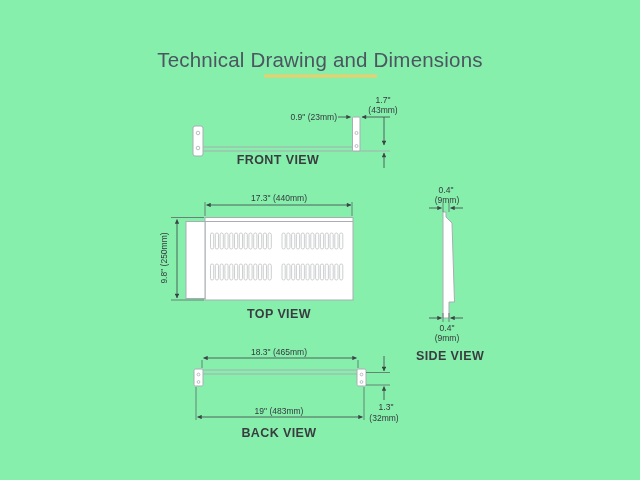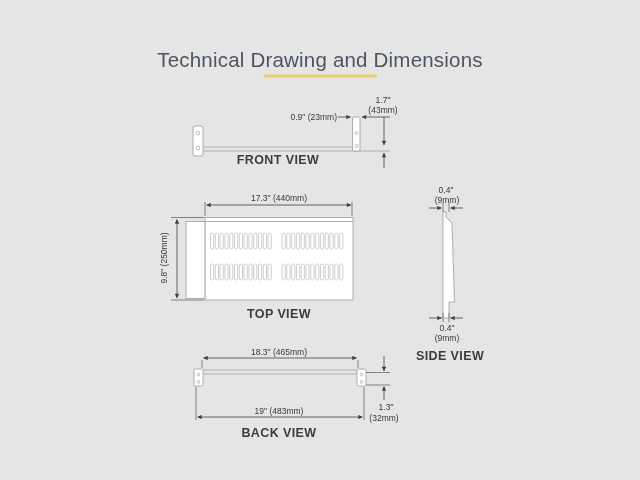--- a/index.html
+++ b/index.html
@@ -1,16 +1,16 @@
 <!DOCTYPE html>
 <html><head>
 <meta charset="utf-8">
 <style>
   html,body{margin:0;padding:0;background:#ffffff;}
-  .page{position:relative;width:640px;height:480px;background:#e5e5e5;overflow:hidden;
+  .page{position:relative;width:640px;height:480px;background:#86efac;overflow:hidden;
         font-family:"Liberation Sans","DejaVu Sans",sans-serif;}
   svg text{font-family:"Liberation Sans","DejaVu Sans",sans-serif;}
   .title-text{font-size:20.5px;font-weight:300;fill:#4c5560;letter-spacing:.2px;}
   .view-label{font-size:12.5px;font-weight:700;fill:#3a3d40;letter-spacing:.4px;}
   .dim-text{font-size:8.5px;fill:#34383c;}
   .part{fill:#ffffff;stroke:#a9adb1;stroke-width:1;}
   .partline{fill:none;stroke:#a9adb1;stroke-width:1;}
   .hole{fill:#ffffff;stroke:#a9adb1;stroke-width:0.8;}
   .dim{fill:none;stroke:#3e4347;stroke-width:0.8;}
   .ext{fill:none;stroke:#54585c;stroke-width:0.7;}

